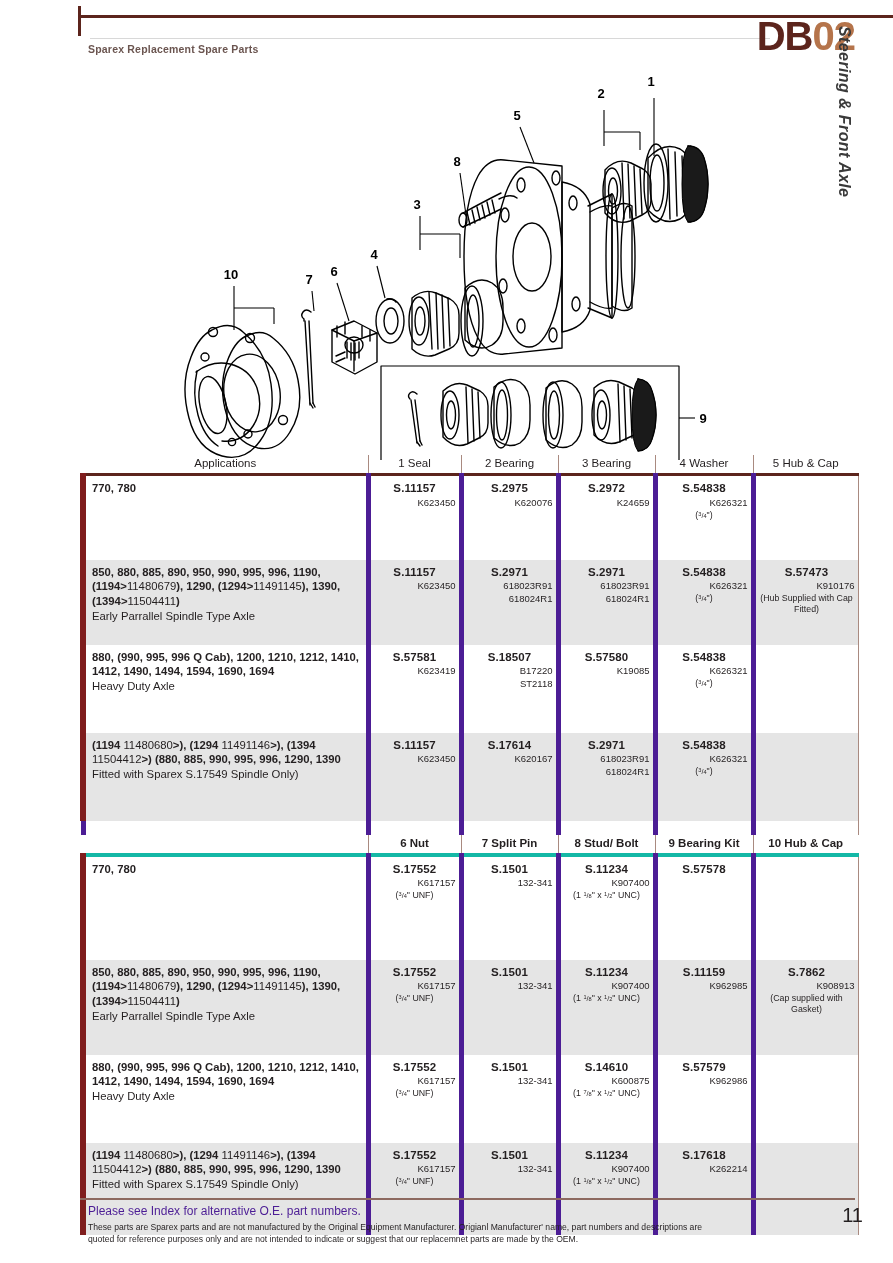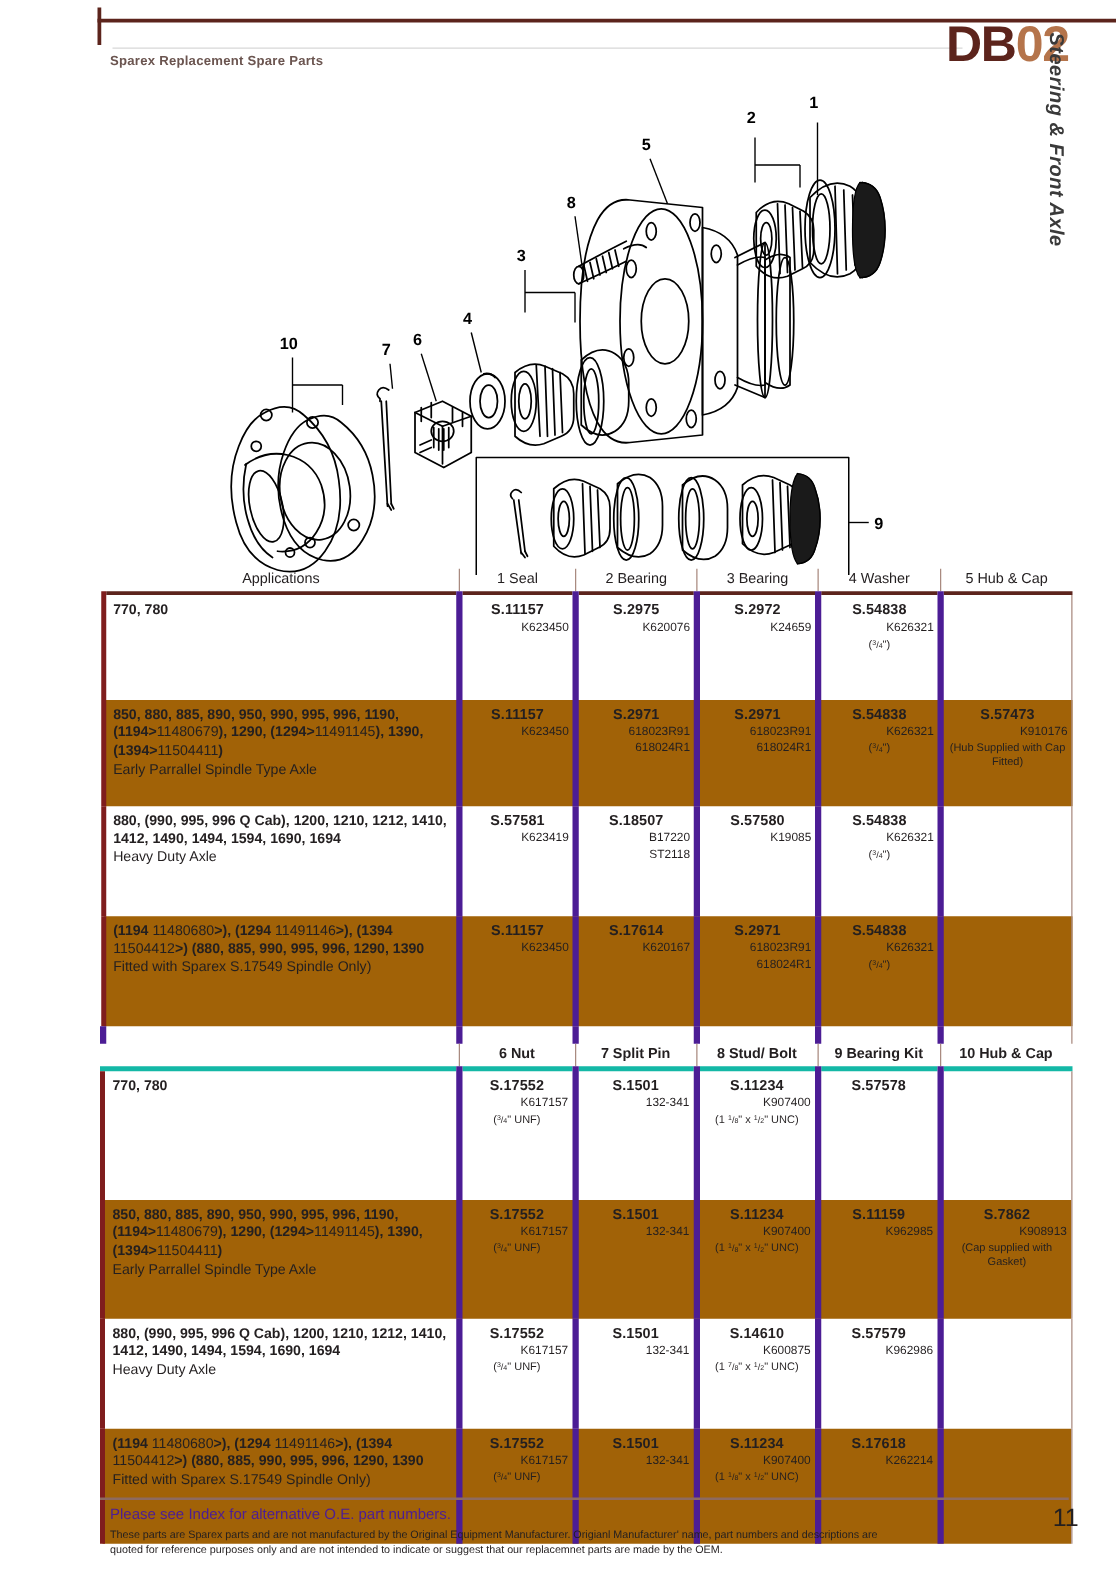--- a/index.html
+++ b/index.html
@@ -87,23 +87,23 @@
     padding:5px 3px 4px 3px;
     text-align:center;
     font-size:10px;
     line-height:1.28;
   }
   table.pt tbody td.app {
     text-align:left;
     padding-left:6px; padding-right:4px;
     font-size:11.3px;
     line-height:1.30;
-    border-left:4px solid #7f1d1d;
-  }
-  table.pt tbody tr.alt td { background:#a16207; }
+    border-left:6px solid #7f1d1d;
+  }
+  table.pt tbody tr.alt td { background:#e5e5e5; }
   table.pt tbody tr td:last-child { border-right:1px solid #a98a80; }
 
   .sku { font-weight:bold; font-size:11.5px; display:block; letter-spacing:.1px; }
   .oe  { font-size:9.5px; display:block; color:#231f20; margin-top:1px;text-align:right; }
   .note{ font-size:8.8px; display:block; line-height:1.2; margin-top:1px; }
   .app b { font-weight:bold; }
   .app .lt { font-weight:normal; }
   .app .sub { display:block; font-weight:normal; }
 
   

